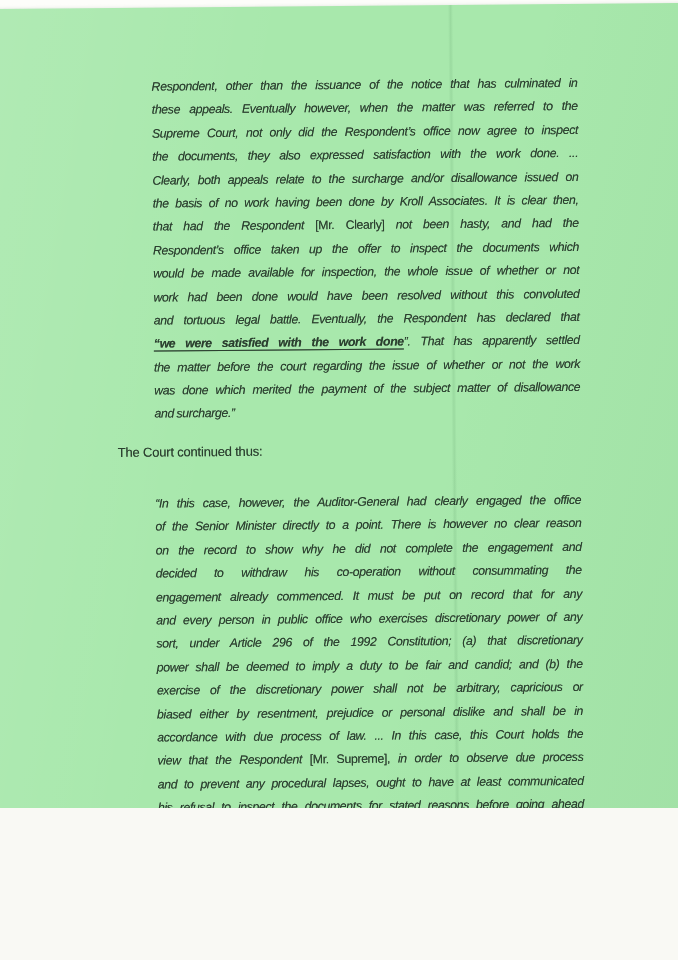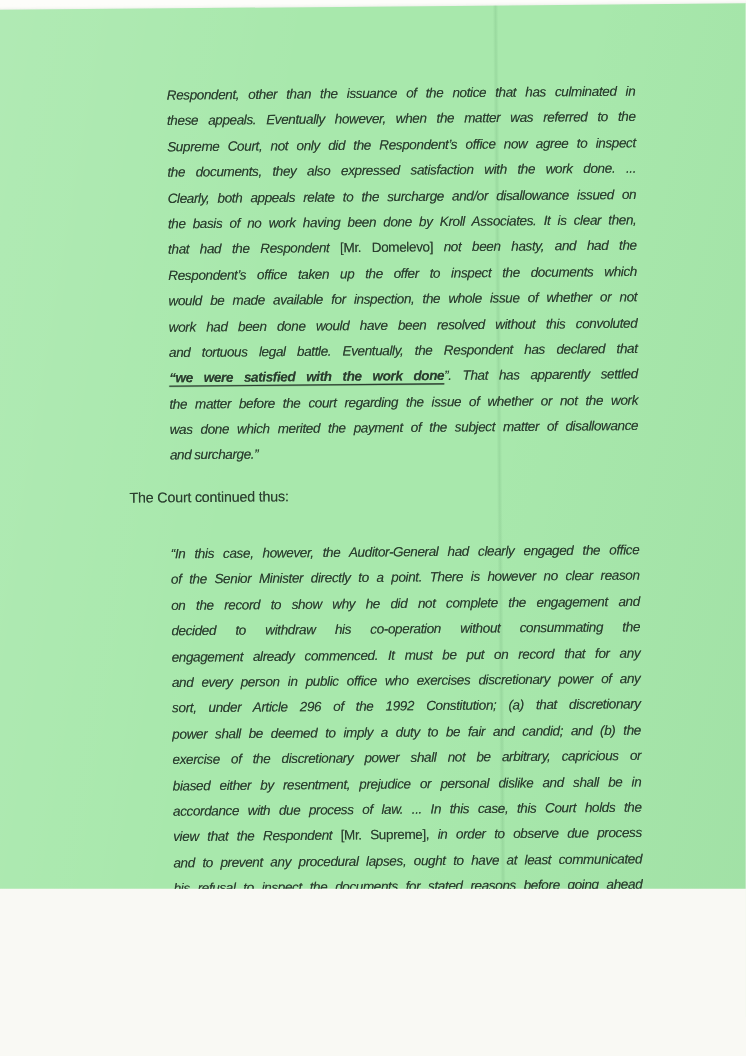--- a/index.html
+++ b/index.html
@@ -93,21 +93,21 @@
   <div class="sheet">
     <div class="crease"></div>
 
     <div class="quote quote1">
         <div class="line">Respondent, other than the issuance of the notice that has culminated in</div>
         <div class="line">these appeals. Eventually however, when the matter was referred to the</div>
         <div class="line">Supreme Court, not only did the Respondent’s office now agree to inspect</div>
         <div class="line">the documents, they also expressed satisfaction with the work done. ...</div>
         <div class="line">Clearly, both appeals relate to the surcharge and/or disallowance issued on</div>
         <div class="line">the basis of no work having been done by Kroll Associates. It is clear then,</div>
-        <div class="line"><span>that had the Respondent </span><span class="upright">[Mr. Domelevo] </span><span>not been hasty, and had the</span></div>
+        <div class="line"><span>that had the Respondent </span><span class="upright">[Mr. Clearly] </span><span>not been hasty, and had the</span></div>
         <div class="line">Respondent’s office taken up the offer to inspect the documents which</div>
         <div class="line">would be made available for inspection, the whole issue of whether or not</div>
         <div class="line">work had been done would have been resolved without this convoluted</div>
         <div class="line">and tortuous legal battle. Eventually, the Respondent has declared that</div>
         <div class="line"><span class="b u">“we were satisfied with the work done</span><span>”. That has apparently settled</span></div>
         <div class="line">the matter before the court regarding the issue of whether or not the work</div>
         <div class="line">was done which merited the payment of the subject matter of disallowance</div>
         <div class="line ragged">and surcharge.”</div>
       </div>
 

